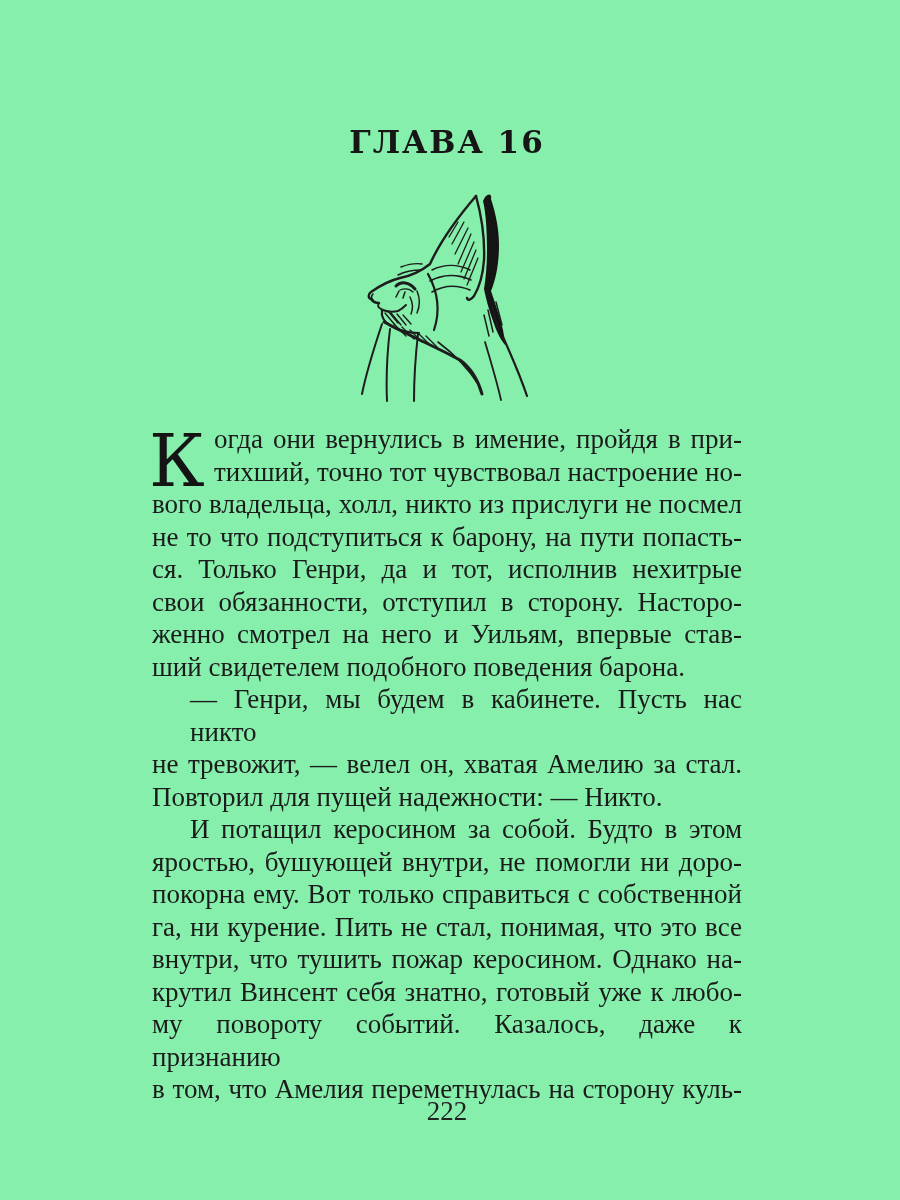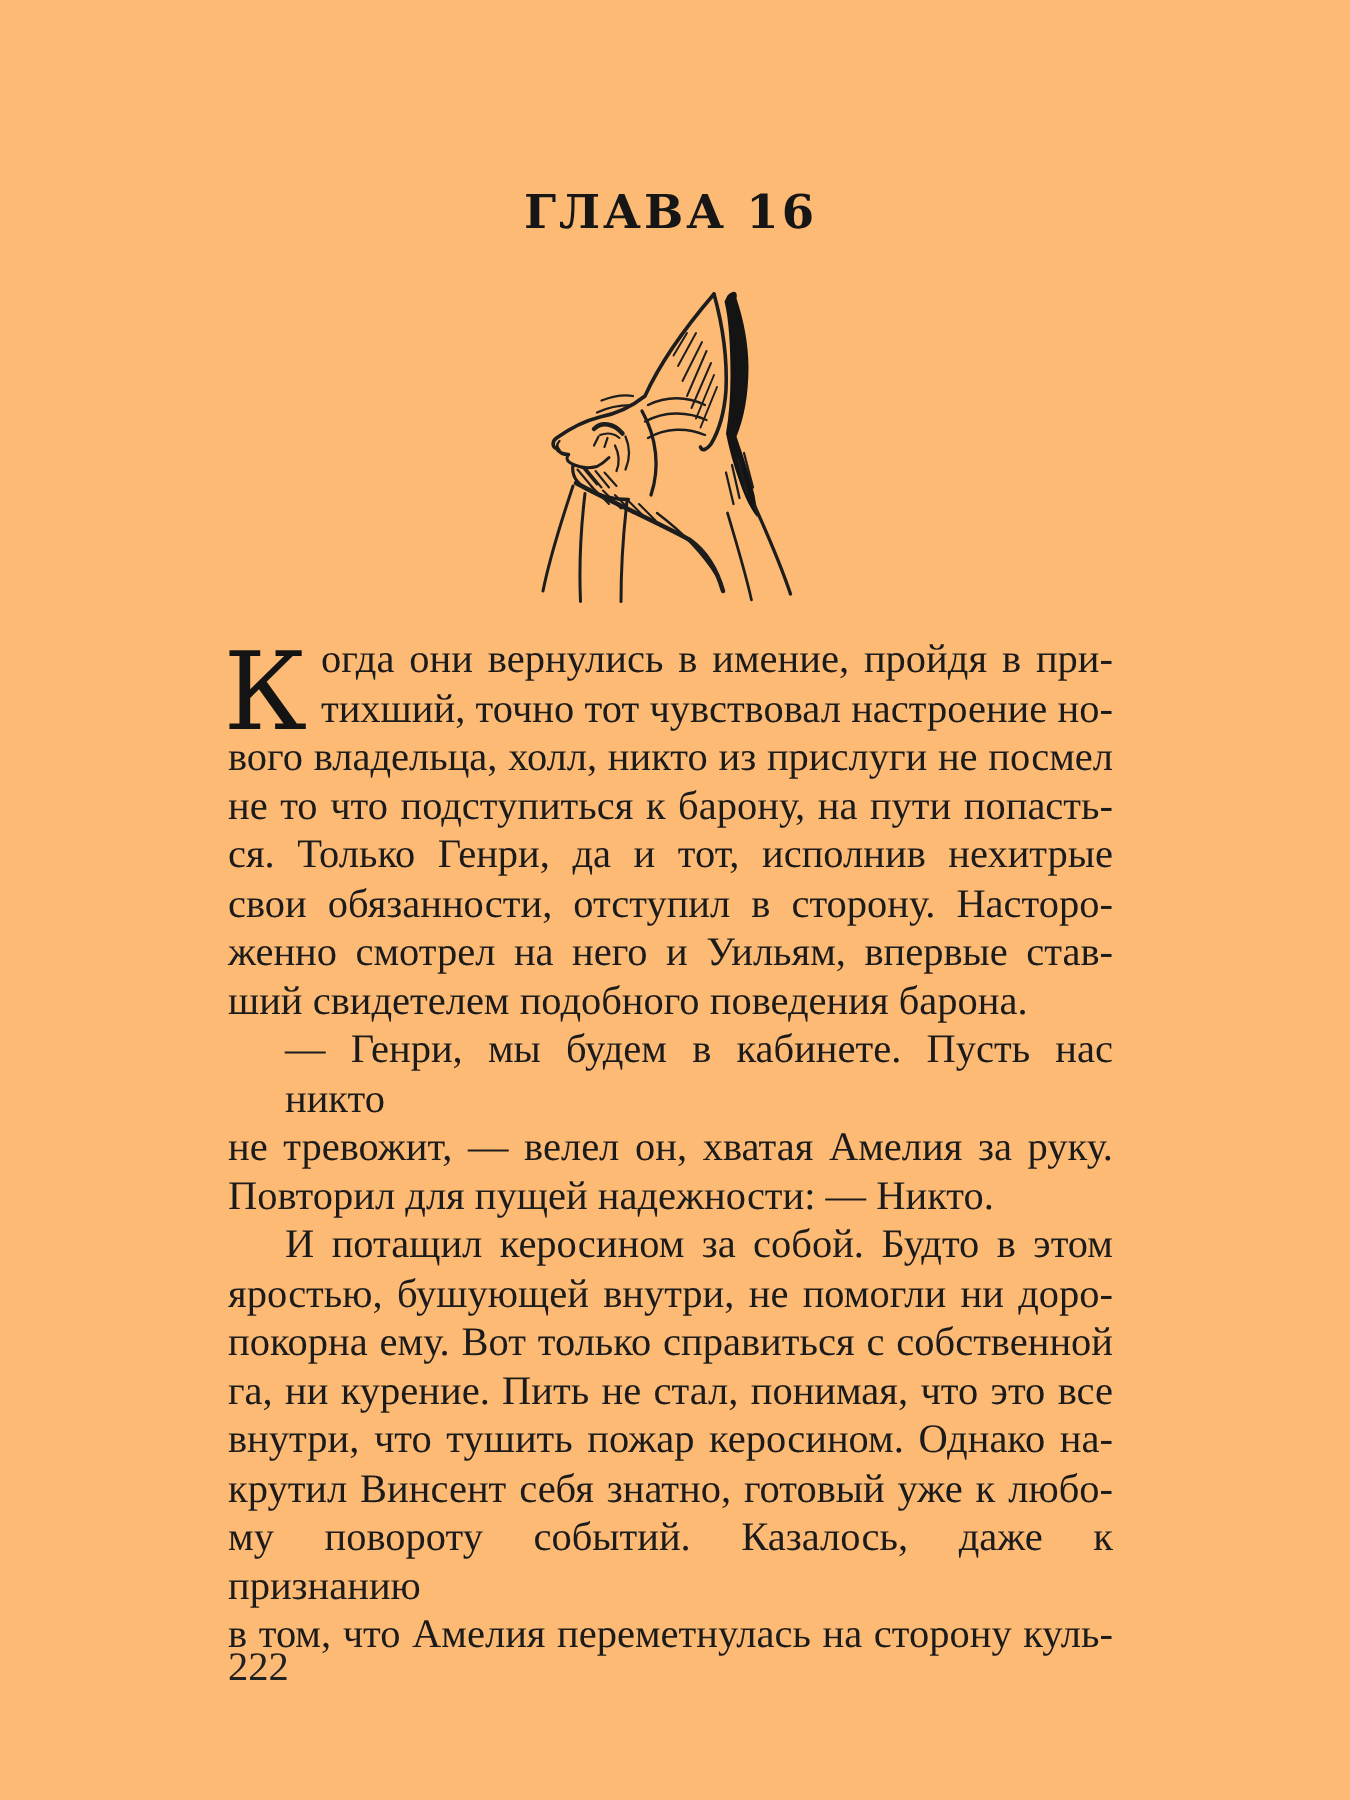--- a/index.html
+++ b/index.html
@@ -4,21 +4,21 @@
 <style>
   html, body {
     margin: 0;
     padding: 0;
     background: #ffffff;
   }
   .page {
     position: relative;
     width: 900px;
     height: 1200px;
-    background: #fdba74;
+    background: #86efac;
     overflow: hidden;
     color: #1b1b1b;
     font-family: "Liberation Serif", serif;
   }
   .chapter-title {
     position: absolute;
     top: 124px;
     left: 152px;
     width: 590px;
     margin: 0;
@@ -61,21 +61,21 @@
     text-justify: inter-word;
   }
   .line.beside-cap { padding-left: 62px; }
   .line.indent { padding-left: 38px; }
   .line.ragged { text-align-last: left; }
   .page-number {
     position: absolute;
     top: 1096px;
     left: 152px;
     width: 590px;
-    text-align: left;
+    text-align: center;
     font-size: 27px;
     color: #222222;
   }
   .ink-stroke { fill: none; stroke: #1d1d1d; stroke-linecap: round; stroke-linejoin: round; }
 </style>
 </head>
 <body>
 
 <div class="page">
 
@@ -163,21 +163,21 @@
 
   <div class="line beside-cap">огда они вернулись в имение, пройдя в при-</div>
       <div class="line beside-cap">тихший, точно тот чувствовал настроение но-</div>
       <div class="line">вого владельца, холл, никто из прислуги не посмел</div>
       <div class="line">не то что подступиться к барону, на пути попасть-</div>
       <div class="line">ся. Только Генри, да и тот, исполнив нехитрые</div>
       <div class="line">свои обязанности, отступил в сторону. Насторо-</div>
       <div class="line">женно смотрел на него и Уильям, впервые став-</div>
       <div class="line ragged">ший свидетелем подобного поведения барона.</div>
       <div class="line indent">— Генри, мы будем в кабинете. Пусть нас никто</div>
-      <div class="line">не тревожит, — велел он, хватая Амелия за руку.</div>
+      <div class="line">не тревожит, — велел он, хватая Амелию за стал.</div>
       <div class="line ragged">Повторил для пущей надежности: — Никто.</div>
       <div class="line indent">И потащил керосином за собой. Будто в этом</div>
       <div class="line">яростью, бушующей внутри, не помогли ни доро-</div>
       <div class="line">покорна ему. Вот только справиться с собственной</div>
       <div class="line">га, ни курение. Пить не стал, понимая, что это все</div>
       <div class="line">внутри, что тушить пожар керосином. Однако на-</div>
       <div class="line">крутил Винсент себя знатно, готовый уже к любо-</div>
       <div class="line">му повороту событий. Казалось, даже к признанию</div>
       <div class="line">в том, что Амелия переметнулась на сторону куль-</div>
     </div>

